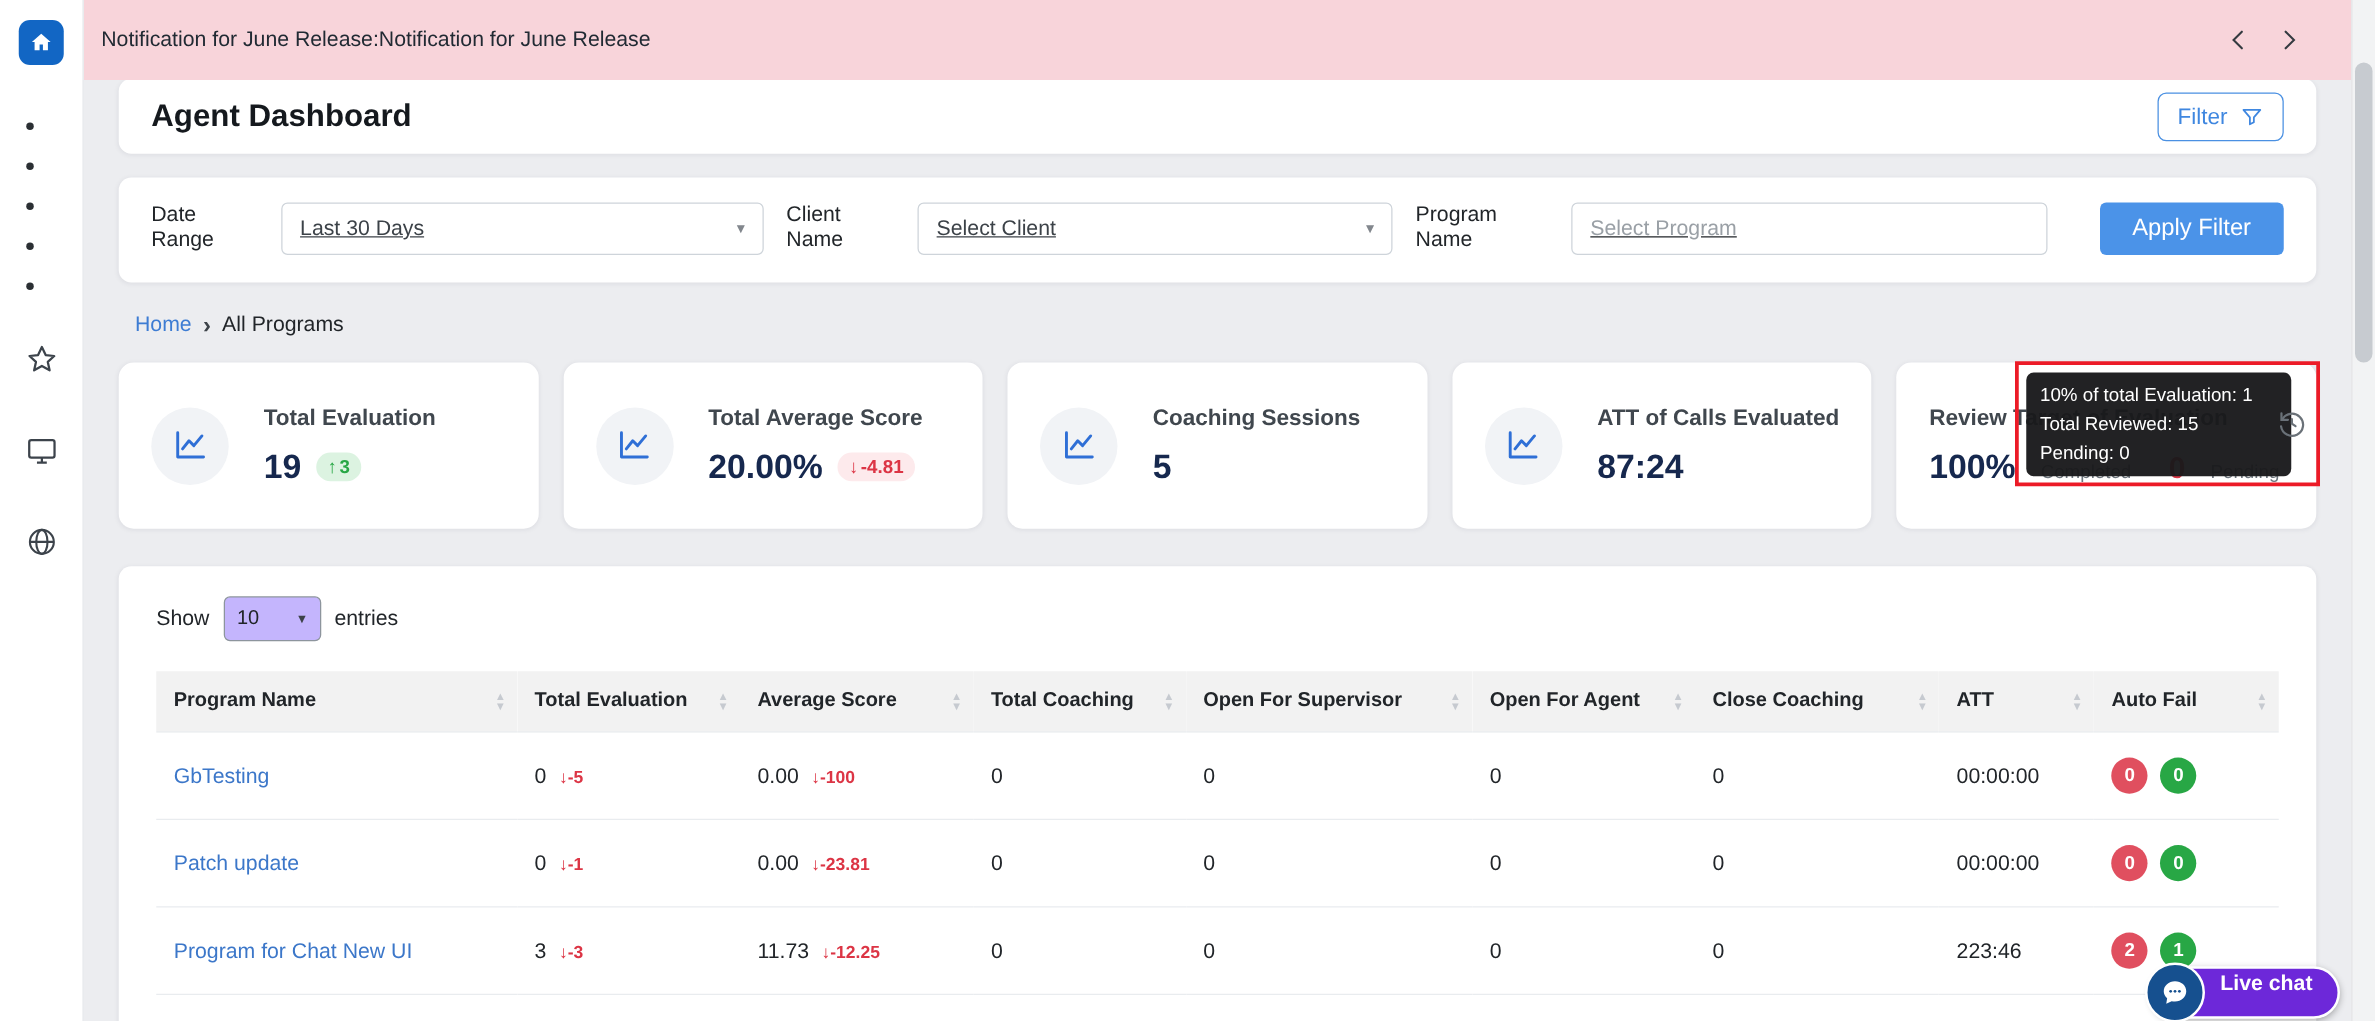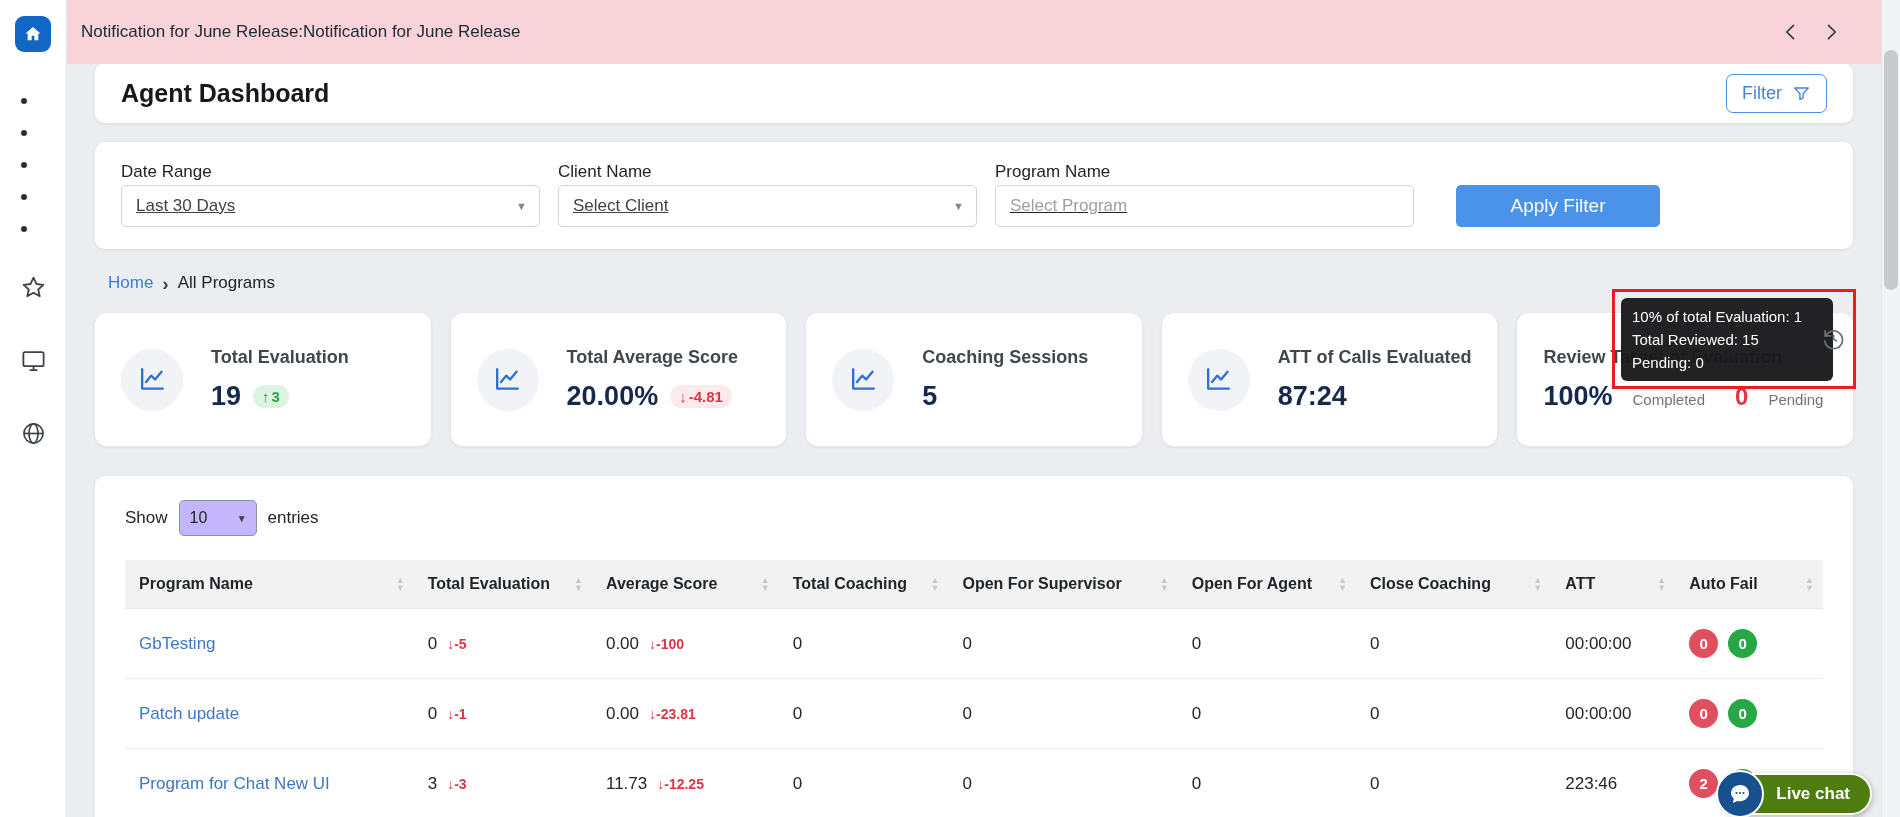--- a/index.html
+++ b/index.html
@@ -57,21 +57,21 @@
   .page-title { font-size: 25px; font-weight: 700; color: #15191e; }
   .filter-btn {
     margin-left: auto; display: flex; align-items: center; gap: 10px;
     border: 1px solid #4a90e2; color: #3f87e0; background: #fff;
     border-radius: 7px; padding: 8px 15px; font-size: 18px; cursor: pointer;
     font-family: inherit;
   }
 
   .filter-card { padding: 20px 26px 22px; margin-bottom: 24px; }
   .filter-row { display: flex; align-items: flex-end; }
-  .field { display: flex; flex-direction: column; gap: 3px; margin-right: 18px; }
+  .field { display: flex; flex-direction: row; gap: 21px; margin-right: 18px; }
   .field-label { font-size: 17px; color: #212529; }
   .control {
     width: 419px; height: 42px; border: 1px solid #ced4da; border-radius: 5px;
     background: #fff; display: flex; align-items: center; padding: 0 14px;
     font-size: 17px; color: #3c4248; position: relative; cursor: pointer; text-decoration: underline;
   }
   .control .caret { position: absolute; right: 12px; font-size: 11px; color: #808archive890; color:#82878d; }
   input.control { cursor: text; color: #212529; font-family: inherit; }
   input.control::placeholder { color: #9aa0a6; }
   .apply-btn {
@@ -158,22 +158,22 @@
   .badge {
     display: inline-flex; width: 29px; height: 29px; border-radius: 50%;
     align-items: center; justify-content: center; color: #fff; font-size: 15px; font-weight: 700;
   }
   .badge.red { background: #e04f5f; margin-right: 10px; }
   .badge.green { background: #28a745; }
 
   
   .livechat {
     position: absolute; right: 28px; bottom: 2px; height: 42px; z-index: 70;
-    background: #4d7c0f; border: 2px solid #fff; border-radius: 22px;
-    display: flex; align-items: center; padding: 0 20px 0 54px; cursor: pointer;
+    background: #6d28d9; border: 2px solid #fff; border-radius: 22px;
+    display: flex; align-items: flex-end; padding: 0 20px 16px 54px; cursor: pointer;
     box-shadow: 0 2px 6px rgba(0,0,0,.3);
   }
   .livechat-label { color: #fff; font-size: 17px; font-weight: 700; }
   .livechat-circle {
     position: absolute; left: -6px; top: -5px; width: 48px; height: 48px;
     border-radius: 50%; background: #16508f; border: 2px solid #fff;
     display: flex; align-items: center; justify-content: center;
   }
 </style>
 </head>

